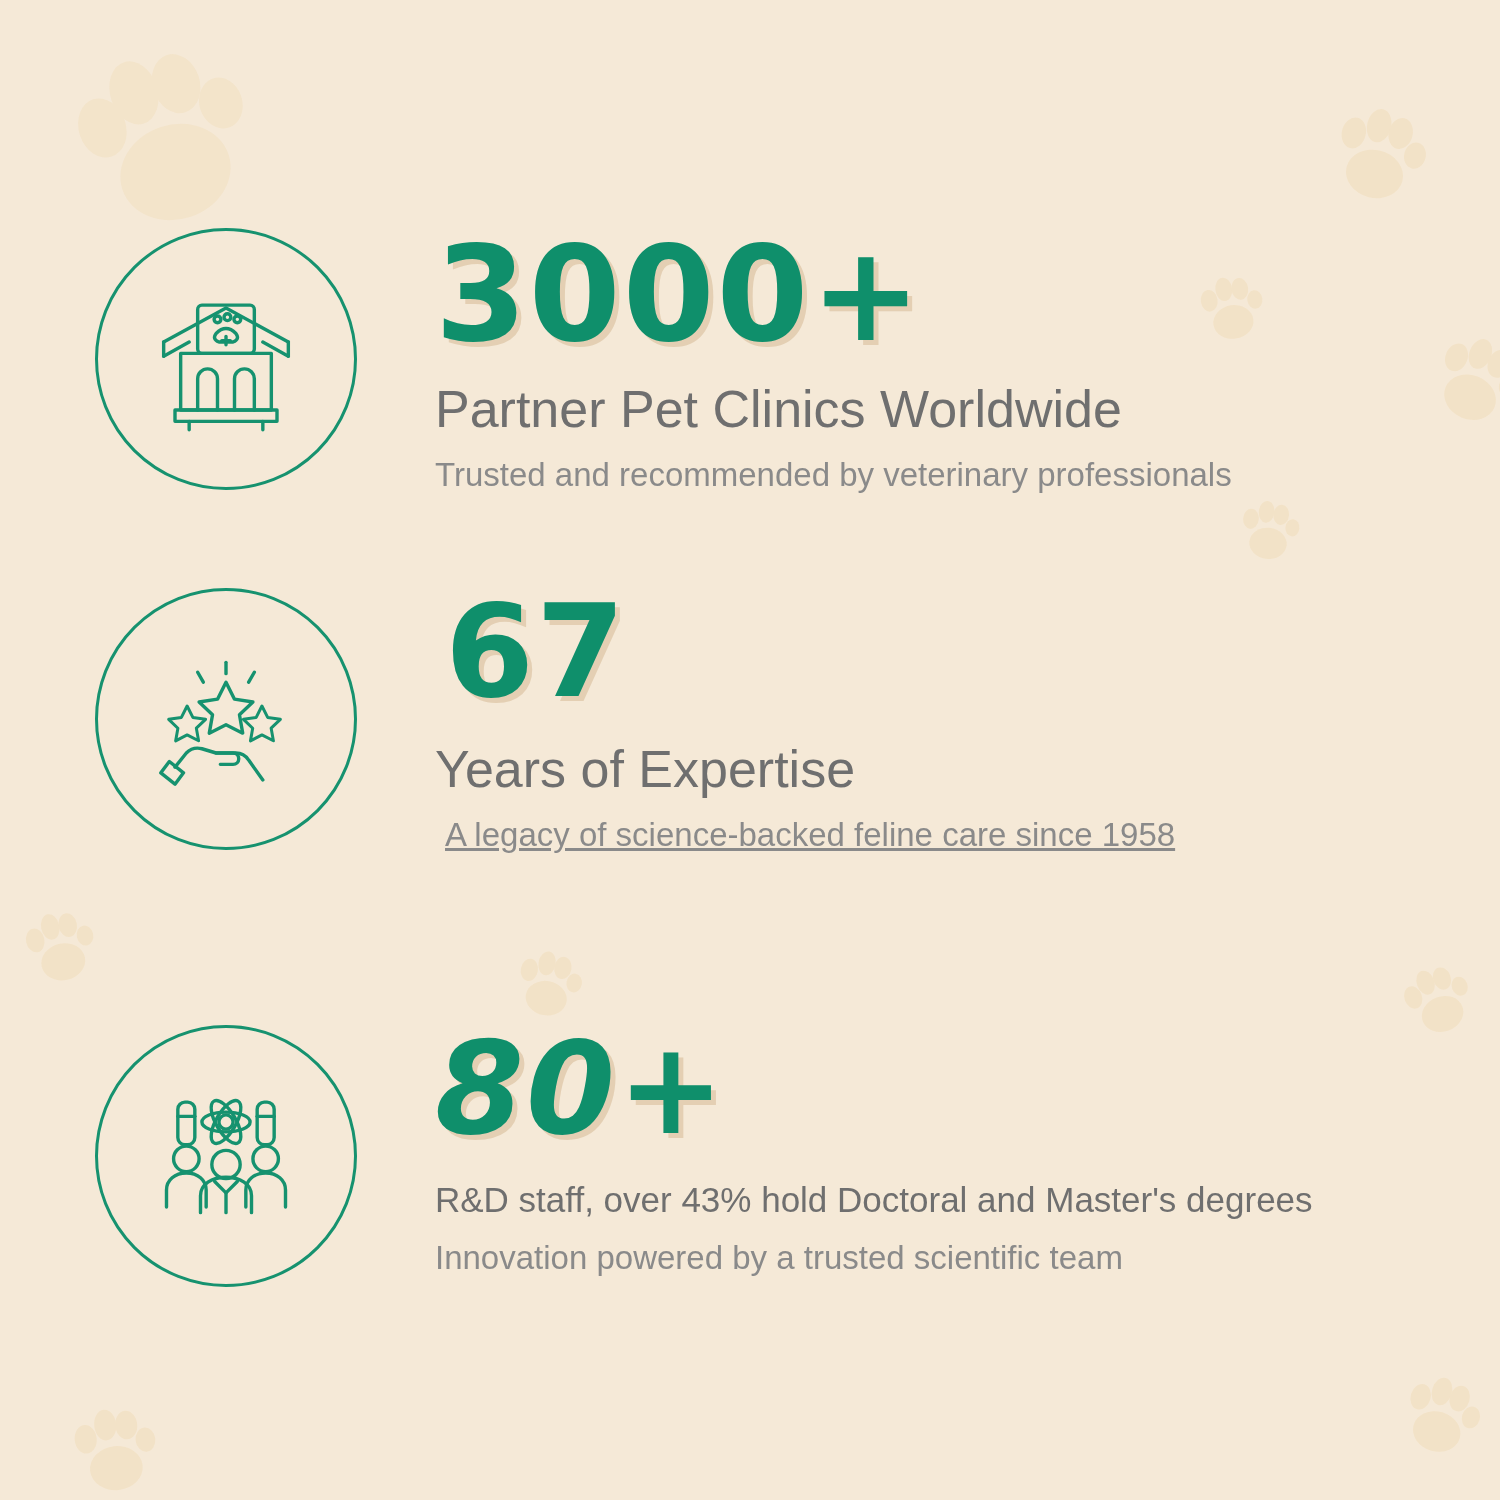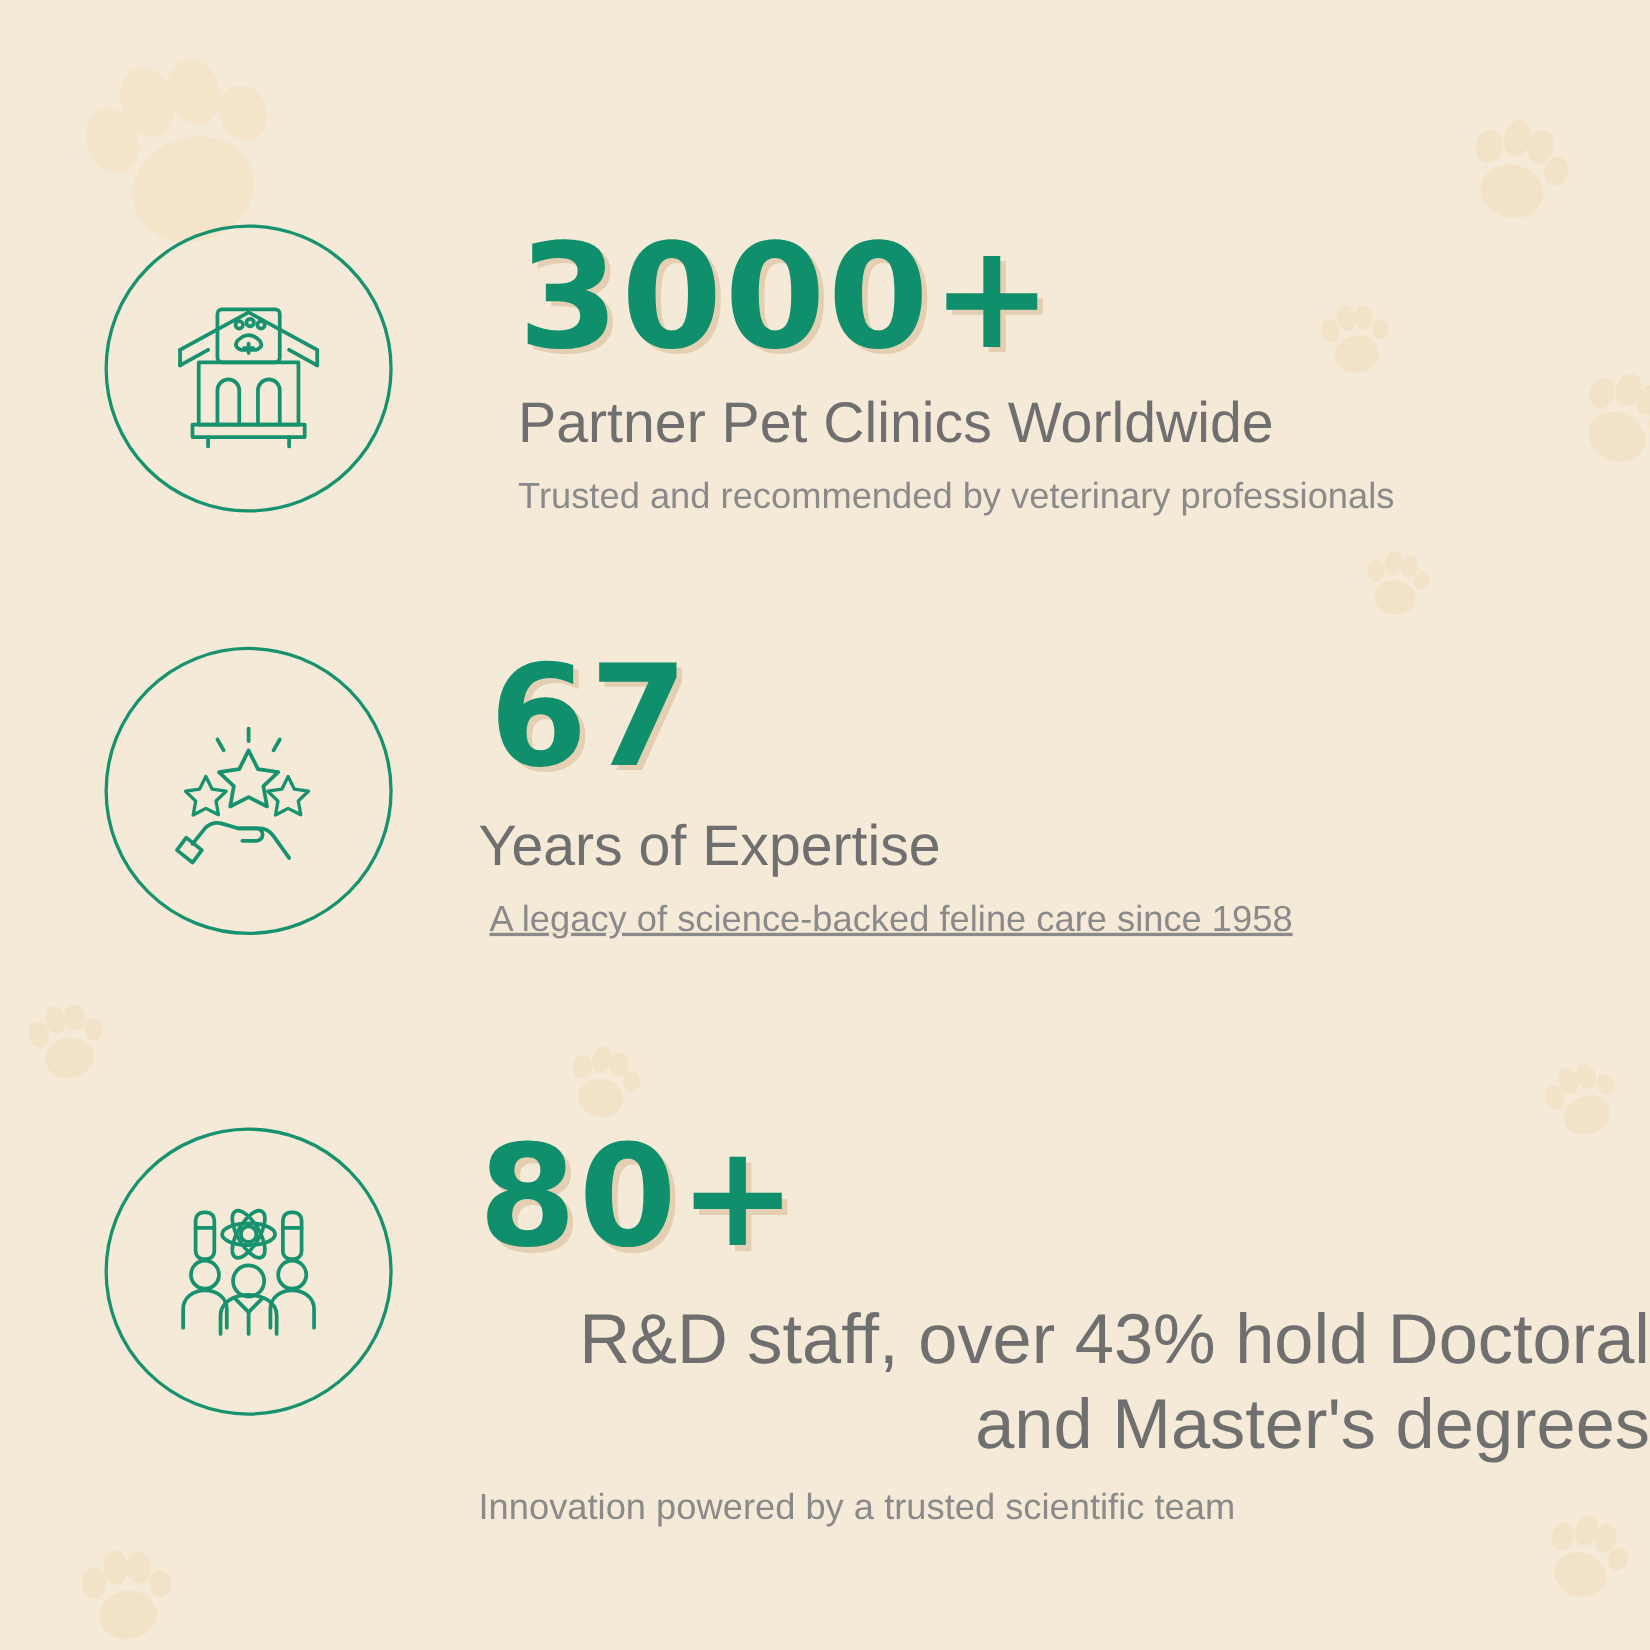--- a/index.html
+++ b/index.html
@@ -32,21 +32,21 @@
     position: relative;
     z-index: 2;
     padding: 0;
   }
   .stat-row {
     position: absolute;
     display: flex;
     align-items: flex-start;
     left: 95px;
   }
-  .stat-row.r1 { top: 204px; gap: 36px; }
+  .stat-row.r1 { top: 228px; }
   .stat-row.r2 { top: 588px; }
   .stat-row.r3 { top: 1025px; }
 
   .icon-circle {
     width: 262px;
     height: 262px;
     border-radius: 50%;
     border: 3px solid #16926f;
     box-sizing: border-box;
     flex: 0 0 auto;
@@ -63,31 +63,31 @@
   .big-number {
     font-family: "DejaVu Sans", sans-serif;
     font-weight: bold;
     color: #0f8f6b;
     font-size: 132px;
     line-height: 1.0;
     letter-spacing: 2px;
     text-shadow: 5px 5px 0 rgba(214, 186, 150, 0.55);
   }
   .r2 .big-number { font-size: 128px; }
-  .r3 .big-number { font-size: 128px; }
+  .r3 .big-number { font-size: 128px; font-style: italic; }
 
   .headline {
     font-family: "Liberation Sans", sans-serif;
     color: #6f6f6f;
     font-size: 52px;
     font-weight: 400;
     line-height: 1.20;
     margin-top: 18px;
   }
-  .r3 .headline { font-size: 64px; text-align: right; }
+  .r3 .headline { font-size: 35px; }
 
   .subline {
     font-family: "Liberation Sans", sans-serif;
     color: #8a8a8a;
     font-size: 33px;
     font-weight: 400;
     line-height: 1.3;
     margin-top: 14px;
   }
 

